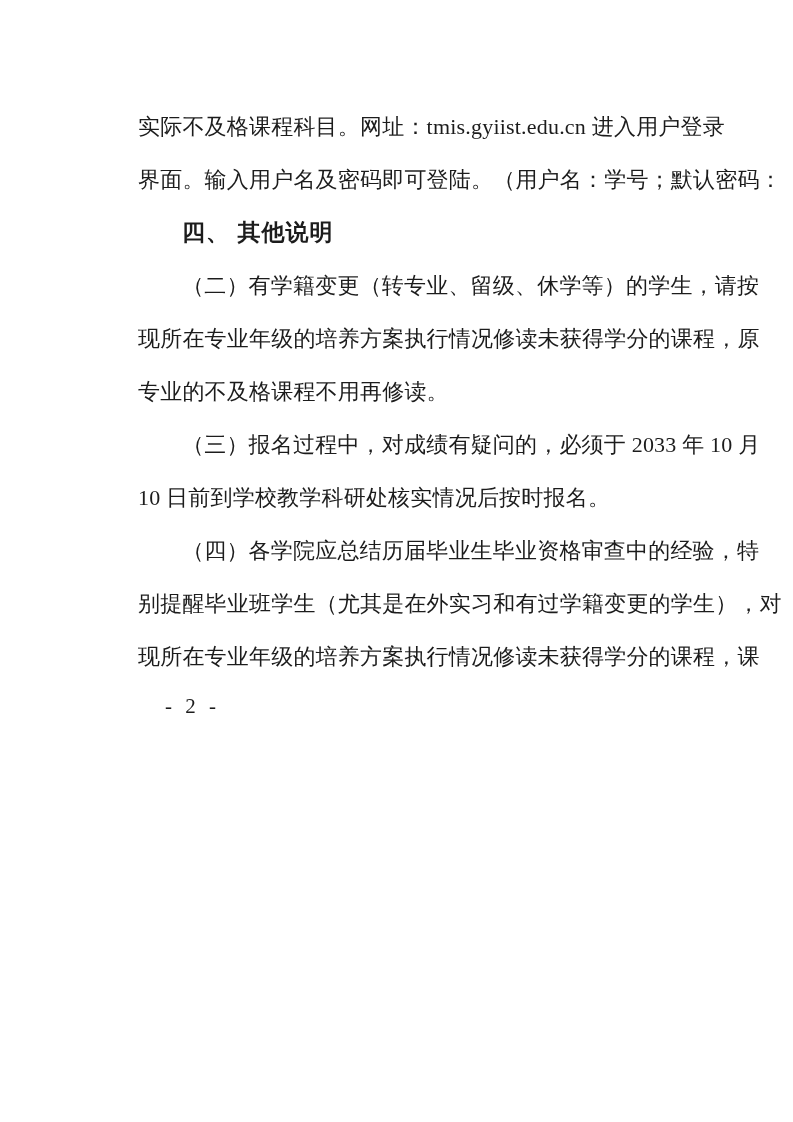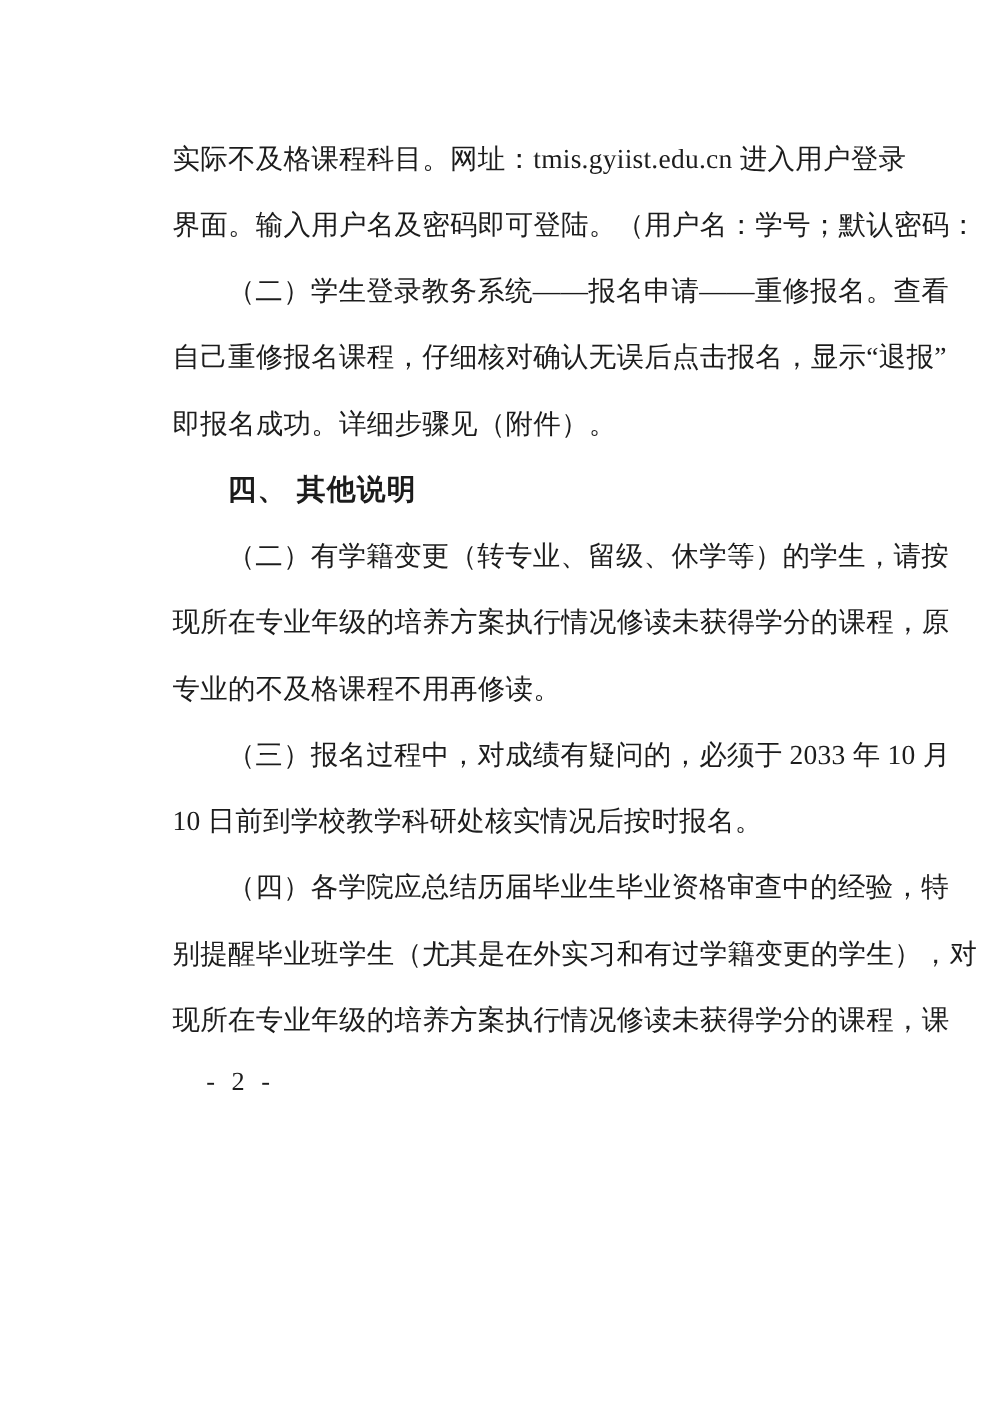--- a/index.html
+++ b/index.html
@@ -59,25 +59,20 @@
 </head>
 <body>
 
 <div class="doc-page">
 
   <div class="para">
     <div class="line">实际不及格课程科目。网址：tmis.gyiist.edu.cn 进入用户登录</div>
     <div class="line">界面。输入用户名及密码即可登陆。（用户名：学号；默认密码：</div>
   </div>
 
-  <div class="para">
-    <div class="line first">（二）学生登录教务系统——报名申请——重修报名。查看</div>
-    <div class="line">自己重修报名课程，仔细核对确认无误后点击报名，显示“退报”</div>
-    <div class="line">即报名成功。详细步骤见（附件）。</div>
-  </div>
 
   <div class="para">
     <div class="line heading">四、 其他说明</div>
   </div>
 
 
   <div class="para">
     <div class="line first">（二）有学籍变更（转专业、留级、休学等）的学生，请按</div>
     <div class="line">现所在专业年级的培养方案执行情况修读未获得学分的课程，原</div>
     <div class="line">专业的不及格课程不用再修读。</div>

